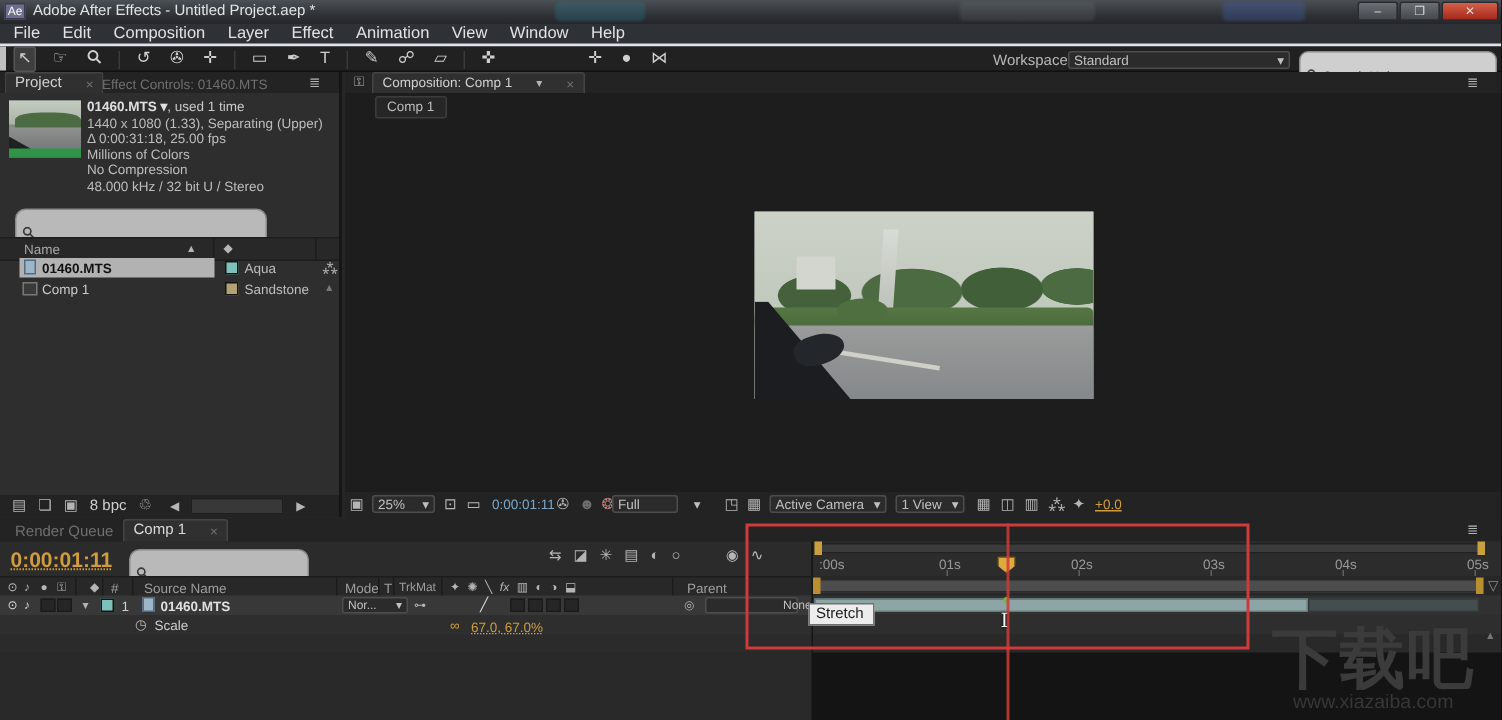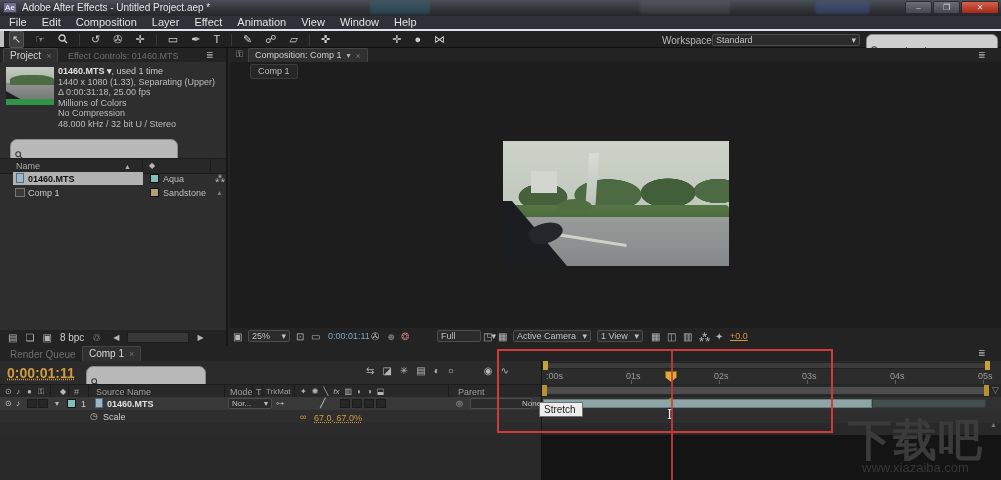--- a/index.html
+++ b/index.html
@@ -32,21 +32,21 @@
   .tool.active{background:#3e3e3e;border:1px solid #565656;border-radius:2px;}
   .tsep{width:1px;height:12px;background:#3a3a3a;}
   .drop{background:#2b2b2b;border:1px solid #4d4d4d;border-radius:2px;color:#c0c0c0;
     font-size:9px;display:flex;align-items:center;justify-content:space-between;
     padding:0 3px;box-sizing:border-box;height:12px;}
   .lightbox{background:#cfcfcf;border:1px solid #8a8a8a;border-radius:6px;color:#333;
     font-size:9px;display:flex;align-items:center;padding:16px 4px;gap:3px;box-sizing:border-box;}
   
   .panel-tabrow{background:#232323;}
   .tab-active{background:#303030;border:1px solid #444;border-bottom:none;border-radius:2px 2px 0 0;
-    display:flex;align-items:center;gap:5px;padding:0 6px;box-sizing:border-box;}
+    display:flex;align-items:center;gap:16px;padding:0 6px;box-sizing:border-box;}
   #project-panel{left:0;top:48px;width:228px;height:297px;background:#2e2e2e;border-right:2px solid #161616;box-sizing:border-box;}
   #comp-panel{left:230px;top:48px;width:771px;height:297px;background:#1d1d1d;}
   .colhdr{background:#282828;border-top:1px solid #1c1c1c;border-bottom:1px solid #1c1c1c;}
   .swatch{width:9px;height:9px;border:1px solid #141414;box-sizing:border-box;display:inline-block;}
   .file-icon{width:8px;height:10px;background:#9fb6c9;border:1px solid #4e6d86;box-sizing:border-box;display:inline-block;}
   .comp-icon{width:10px;height:9px;background:#3a3a3a;border:1px solid #777;box-sizing:border-box;display:inline-block;}
   
   #video-frame{left:503px;top:141px;width:226px;height:125px;overflow:hidden;background:#c9cfc6;}
   .vf{position:absolute;}
   
@@ -239,21 +239,21 @@
       <div class="abs drop" style="left:18px;top:2px;width:42px;">
         <span>25%</span>
           <span>▾</span>
       </div>
       <span class="abs ic" style="left:66px;top:4px;">⊡</span>
       <span class="abs ic" style="left:81px;top:4px;">▭</span>
       <span class="abs" style="left:98px;top:4px;font-size:9px;color:#7aa8cc;line-height:1;">0:00:01:11</span>
       <span class="abs ic" style="left:141px;top:4px;">✇</span>
       <span class="abs ic dim" style="left:156px;top:4px;">☻</span>
       <span class="abs ic" style="left:171px;top:4px;color:#c07d7d;">❂</span>
-      <div class="abs drop" style="left:207px;top:2px;width:44px;gap:36px;">
+      <div class="abs drop" style="left:178px;top:2px;width:44px;gap:36px;">
         <span>Full</span>
           <span>▾</span>
       </div>
       <span class="abs ic" style="left:253px;top:4px;">◳</span>
       <span class="abs ic" style="left:268px;top:4px;">▦</span>
       <div class="abs drop" style="left:283px;top:2px;width:78px;">
         <span>Active Camera</span>
           <span>▾</span>
       </div>
       <div class="abs drop" style="left:367px;top:2px;width:46px;">

